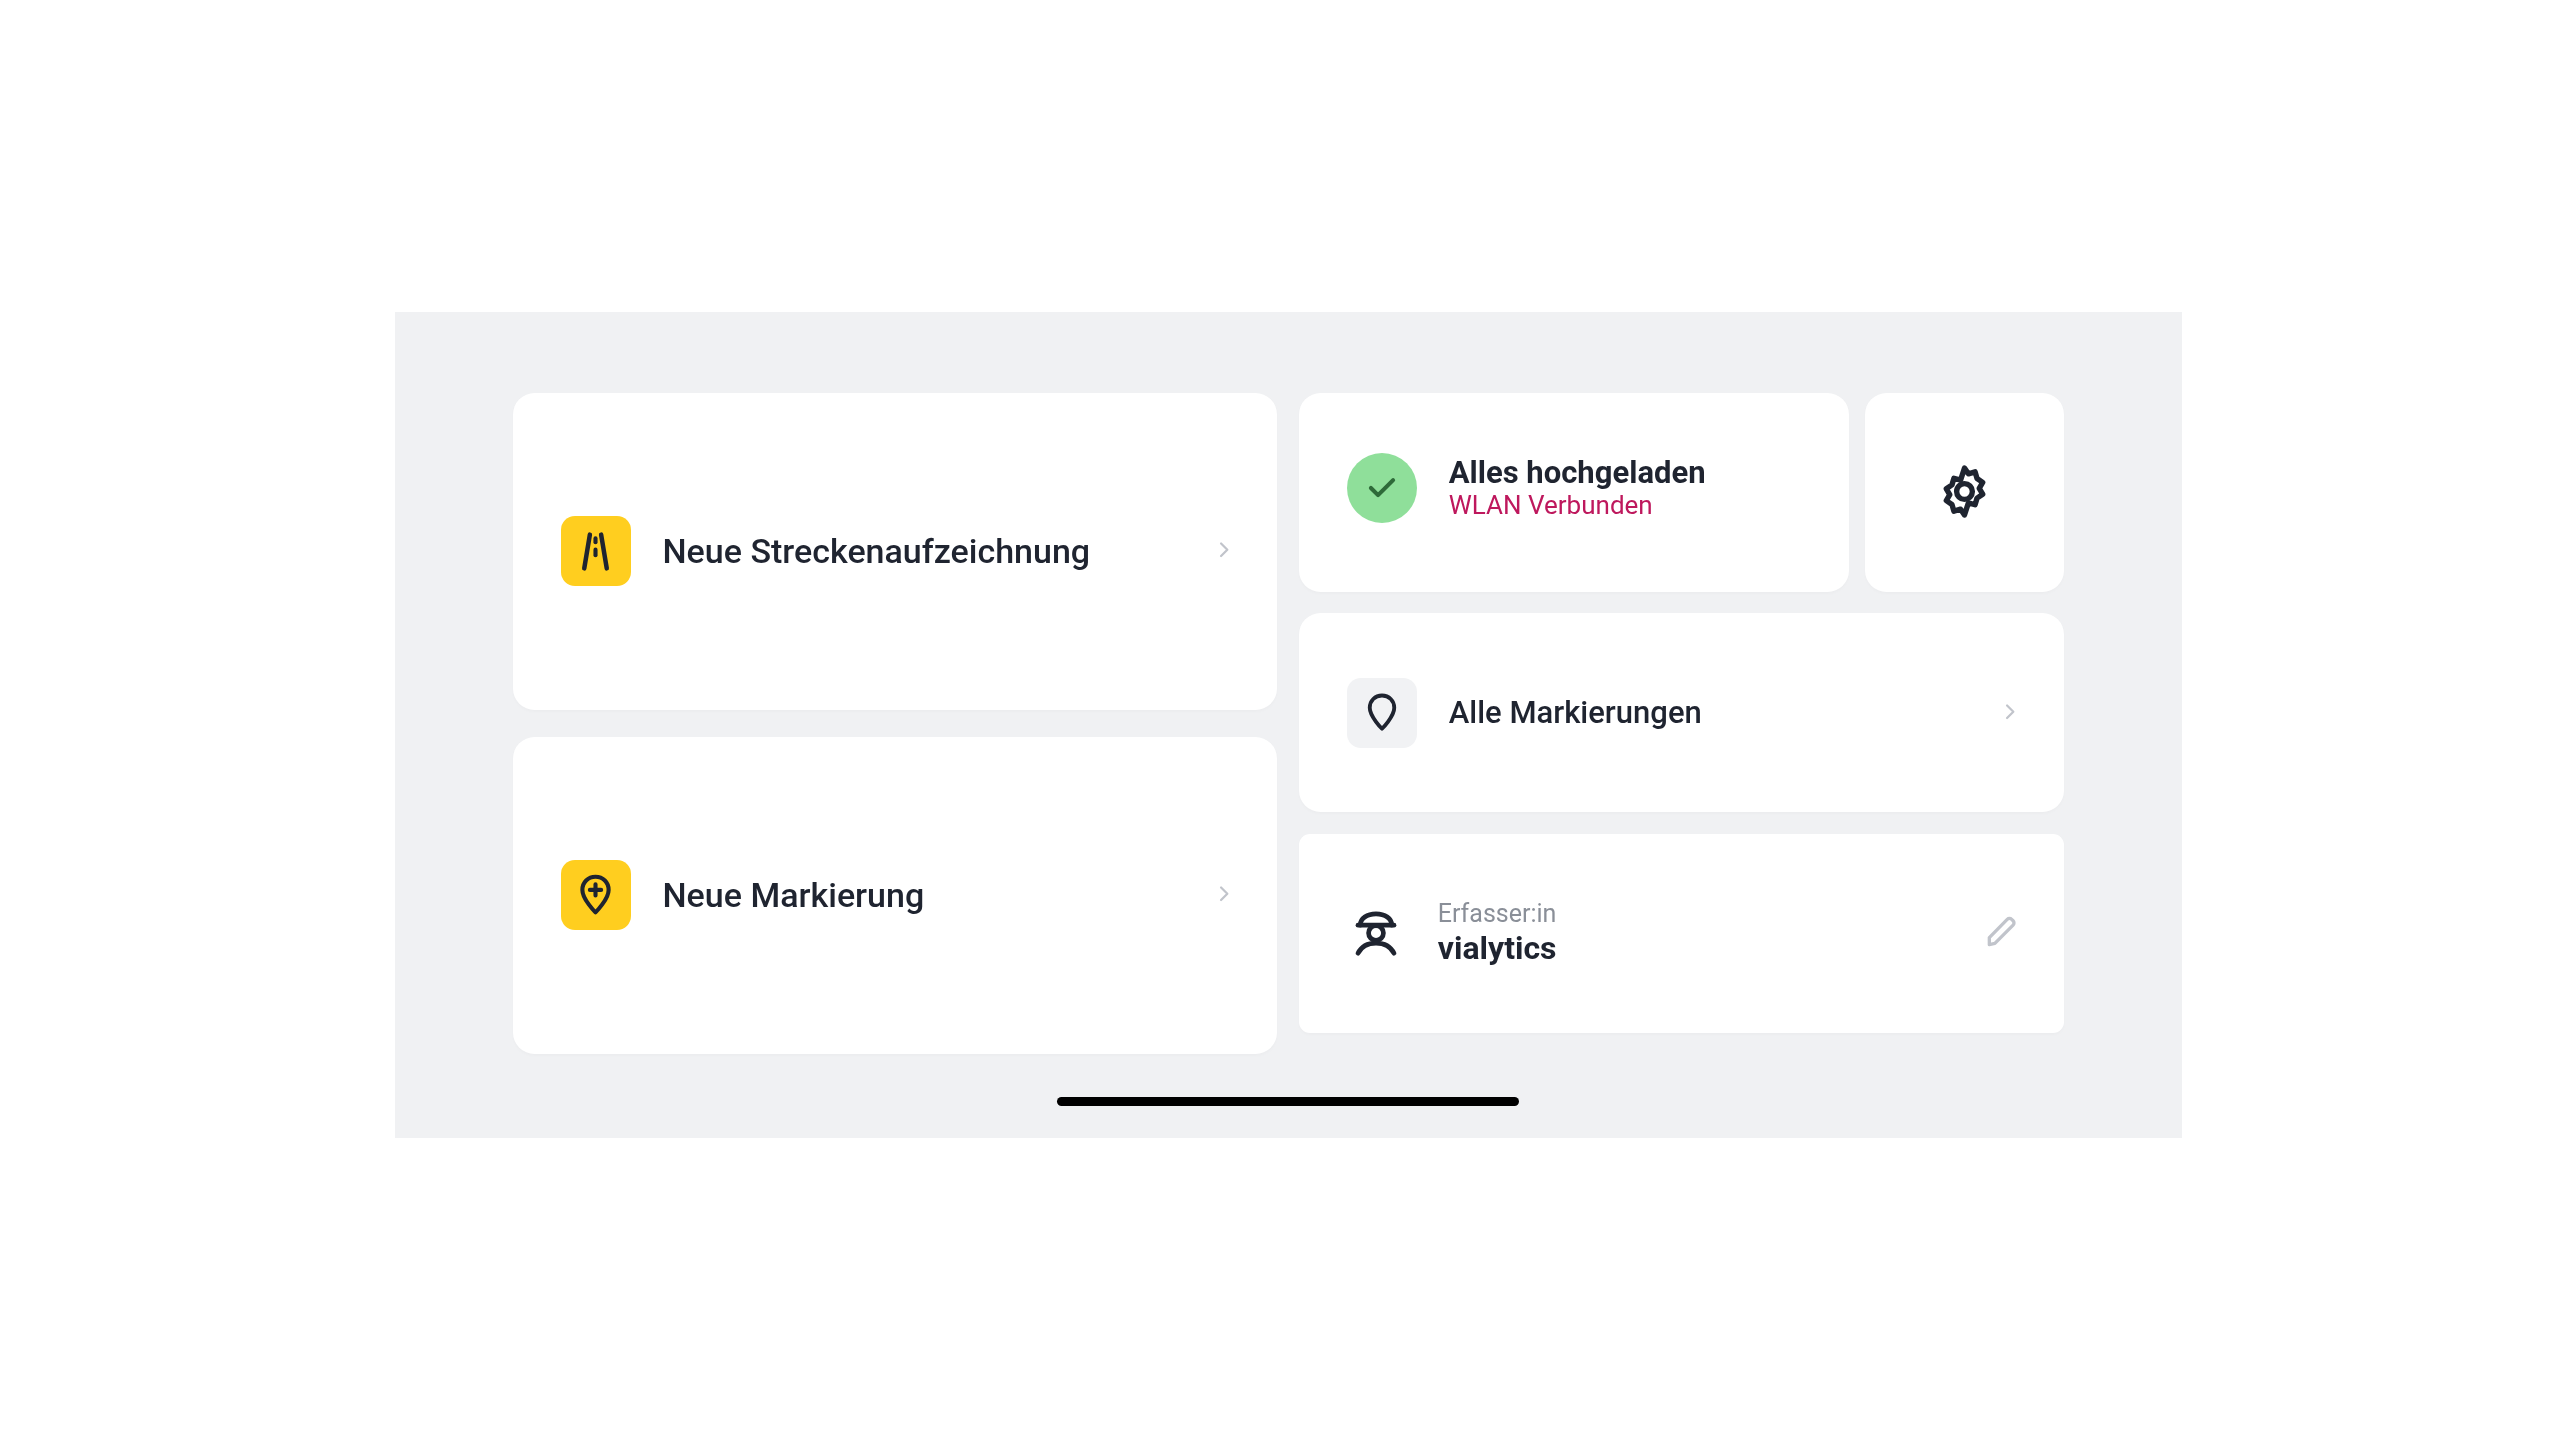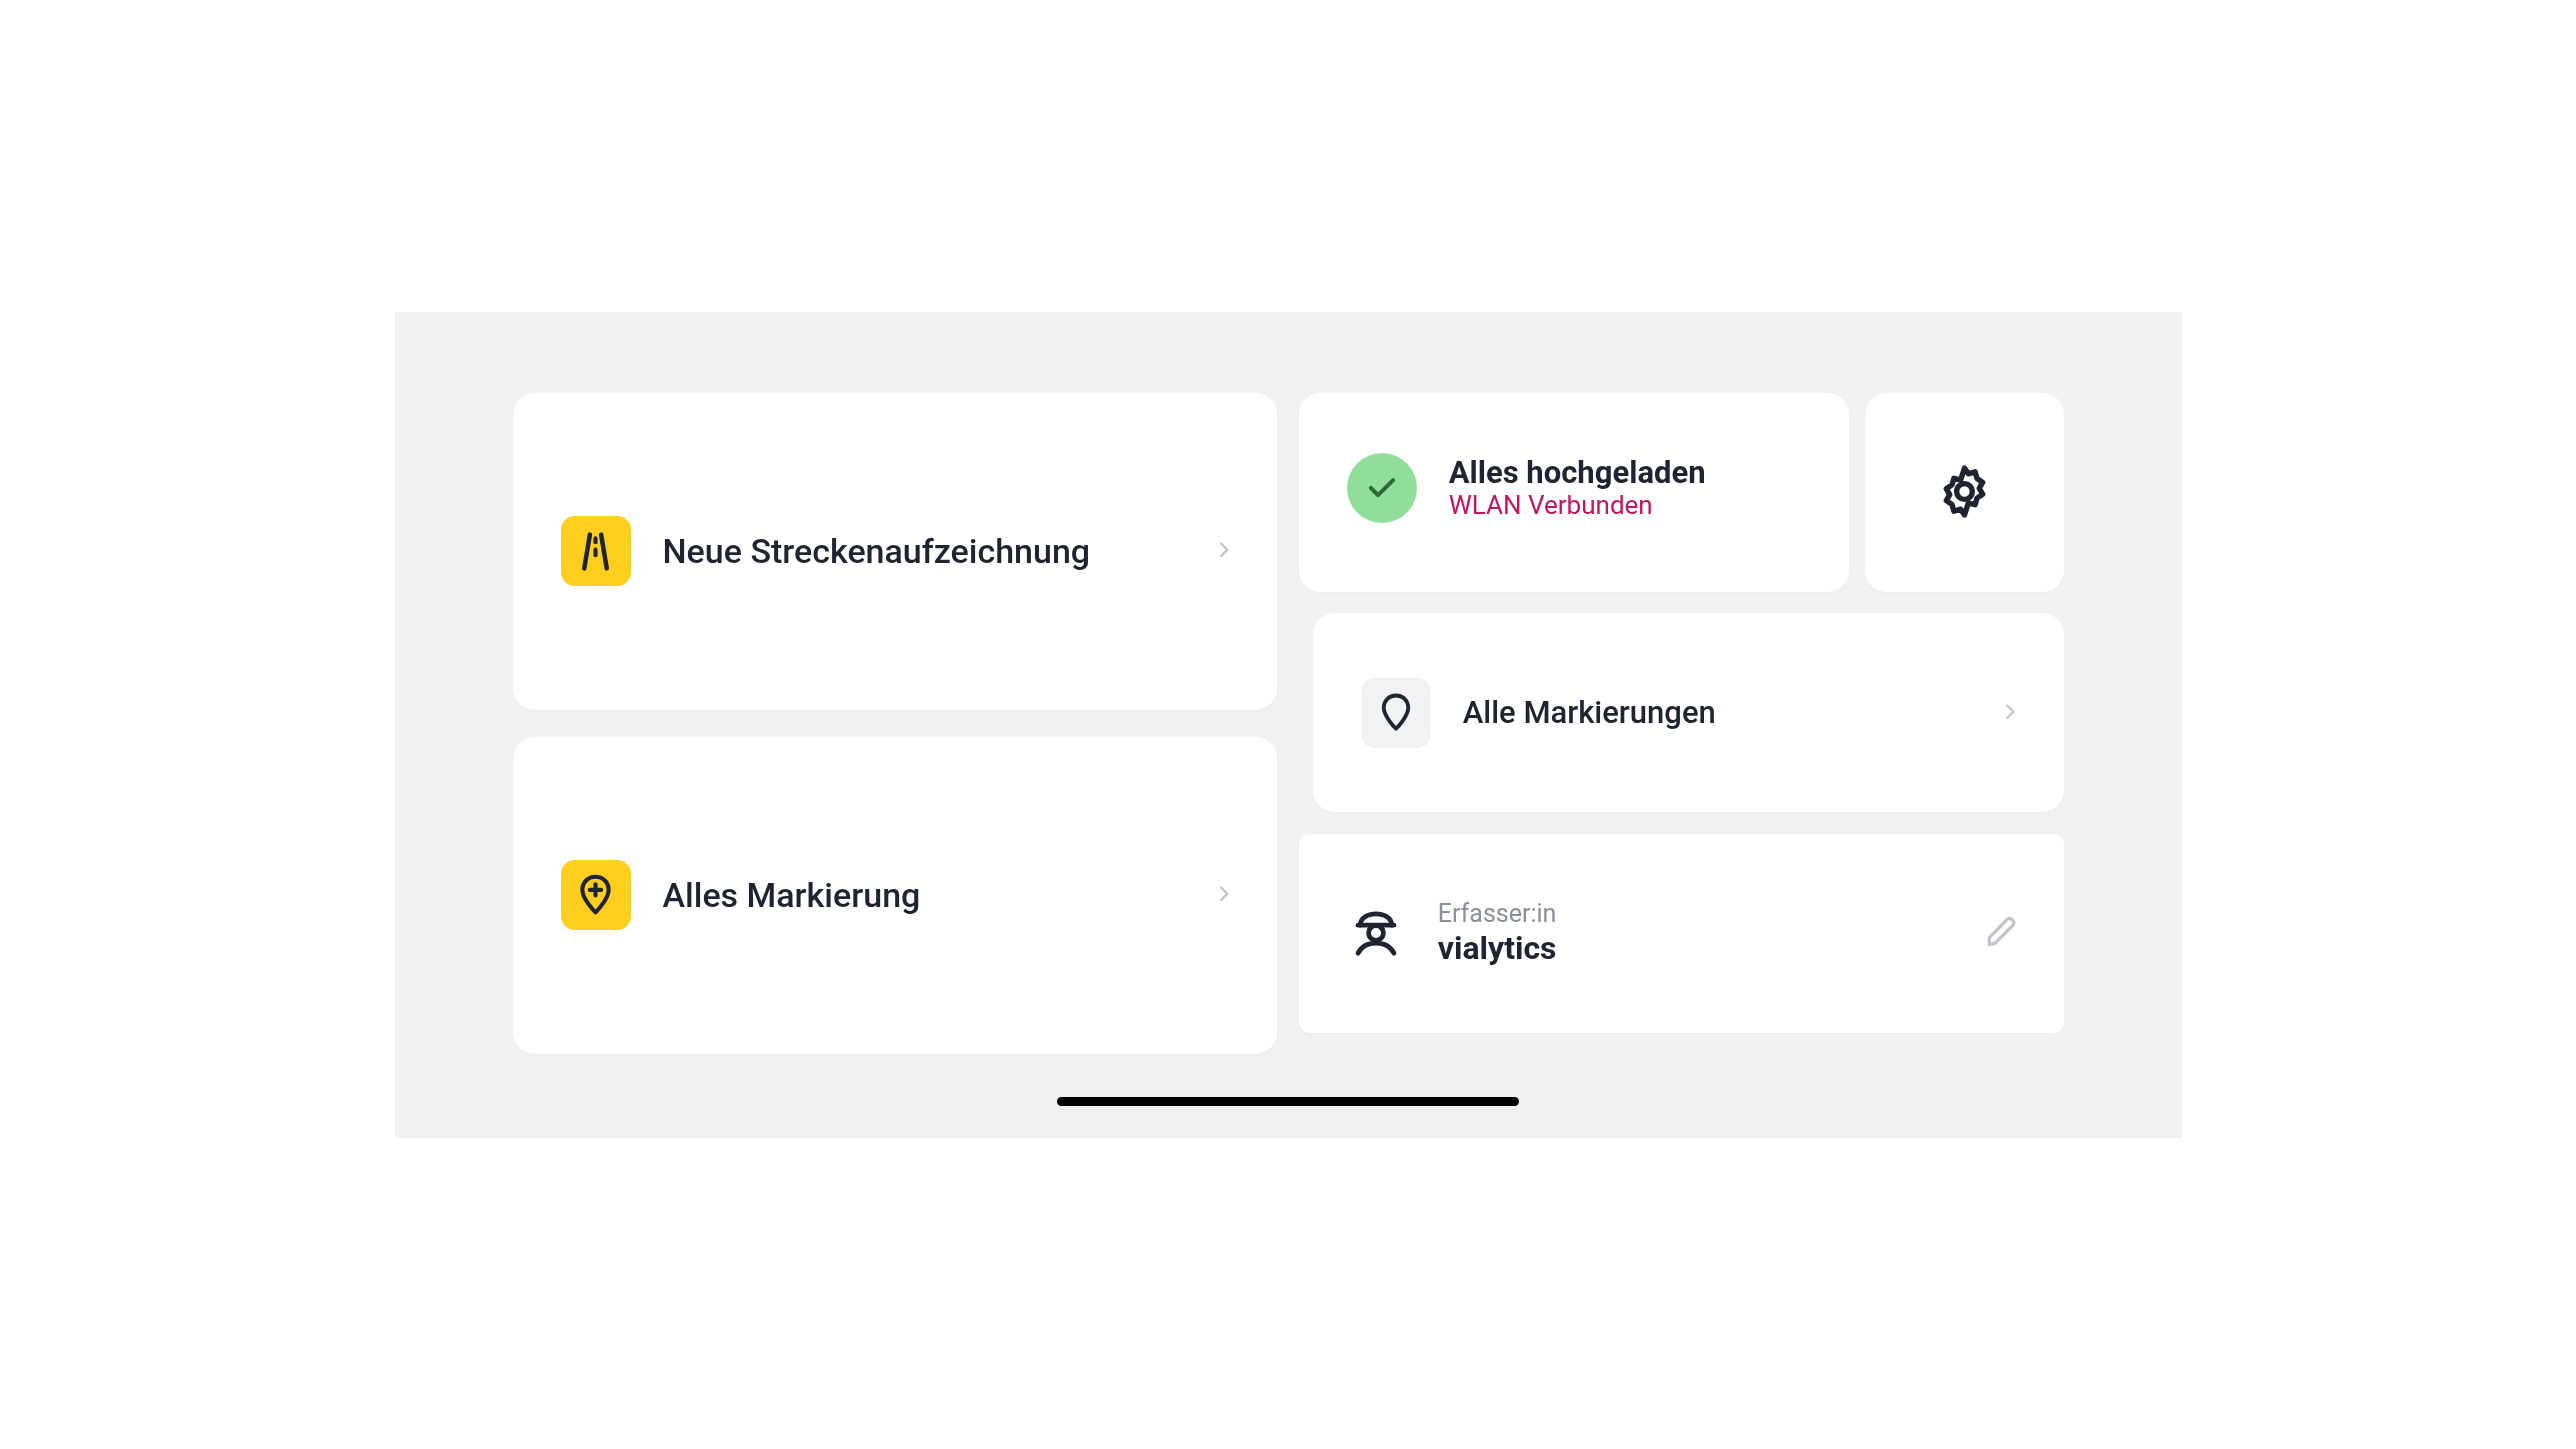--- a/index.html
+++ b/index.html
@@ -114,21 +114,20 @@
     justify-content: center;
     cursor: pointer;
   }
   .list-card {
     height: 199px;
     display: flex;
     align-items: center;
     padding: 0 43px 0 48px;
     gap: 32px;
     cursor: pointer;
-    margin-left: 14px;
   }
   .list-card .label {
     flex: 1;
     font-size: 31px;
     font-weight: 500;
     color: #1f2430;
   }
   .user-card {
     height: 199px;
     display: flex;
@@ -198,21 +197,21 @@
         </span>
       </div>
 
       <div class="card action-card">
         <div class="sq-icon yellow">
           <svg width="45" height="45" viewBox="0 0 24 24" fill="none">
             <path d="M12 2C8 2 5 5 5 9c0 5 7 12 7 12s7-7 7-12c0-4-3-7-7-7z" stroke="#1f2430" stroke-width="2.2" stroke-linejoin="round"></path>
             <path d="M12 6v6M9 9h6" stroke="#1f2430" stroke-width="2.2" stroke-linecap="round"></path>
           </svg>
         </div>
-        <span class="label">Alles Markierung</span>
+        <span class="label">Neue Markierung</span>
         <span class="chevron">
           <svg viewBox="0 0 24 24" fill="none">
               <path d="M9 5l7 7-7 7" stroke="#c1c4cb" stroke-width="2.5" stroke-linecap="round" stroke-linejoin="round"></path>
             </svg>
         </span>
       </div>
 
     </div>
 
     <div class="col-right">

